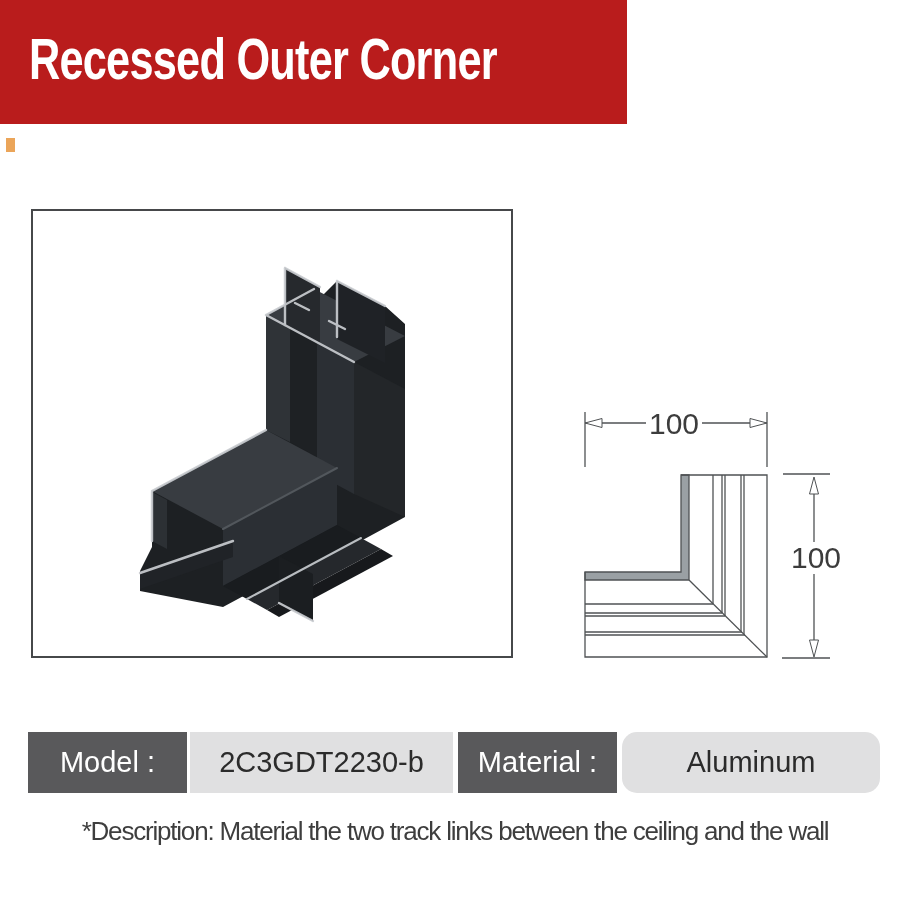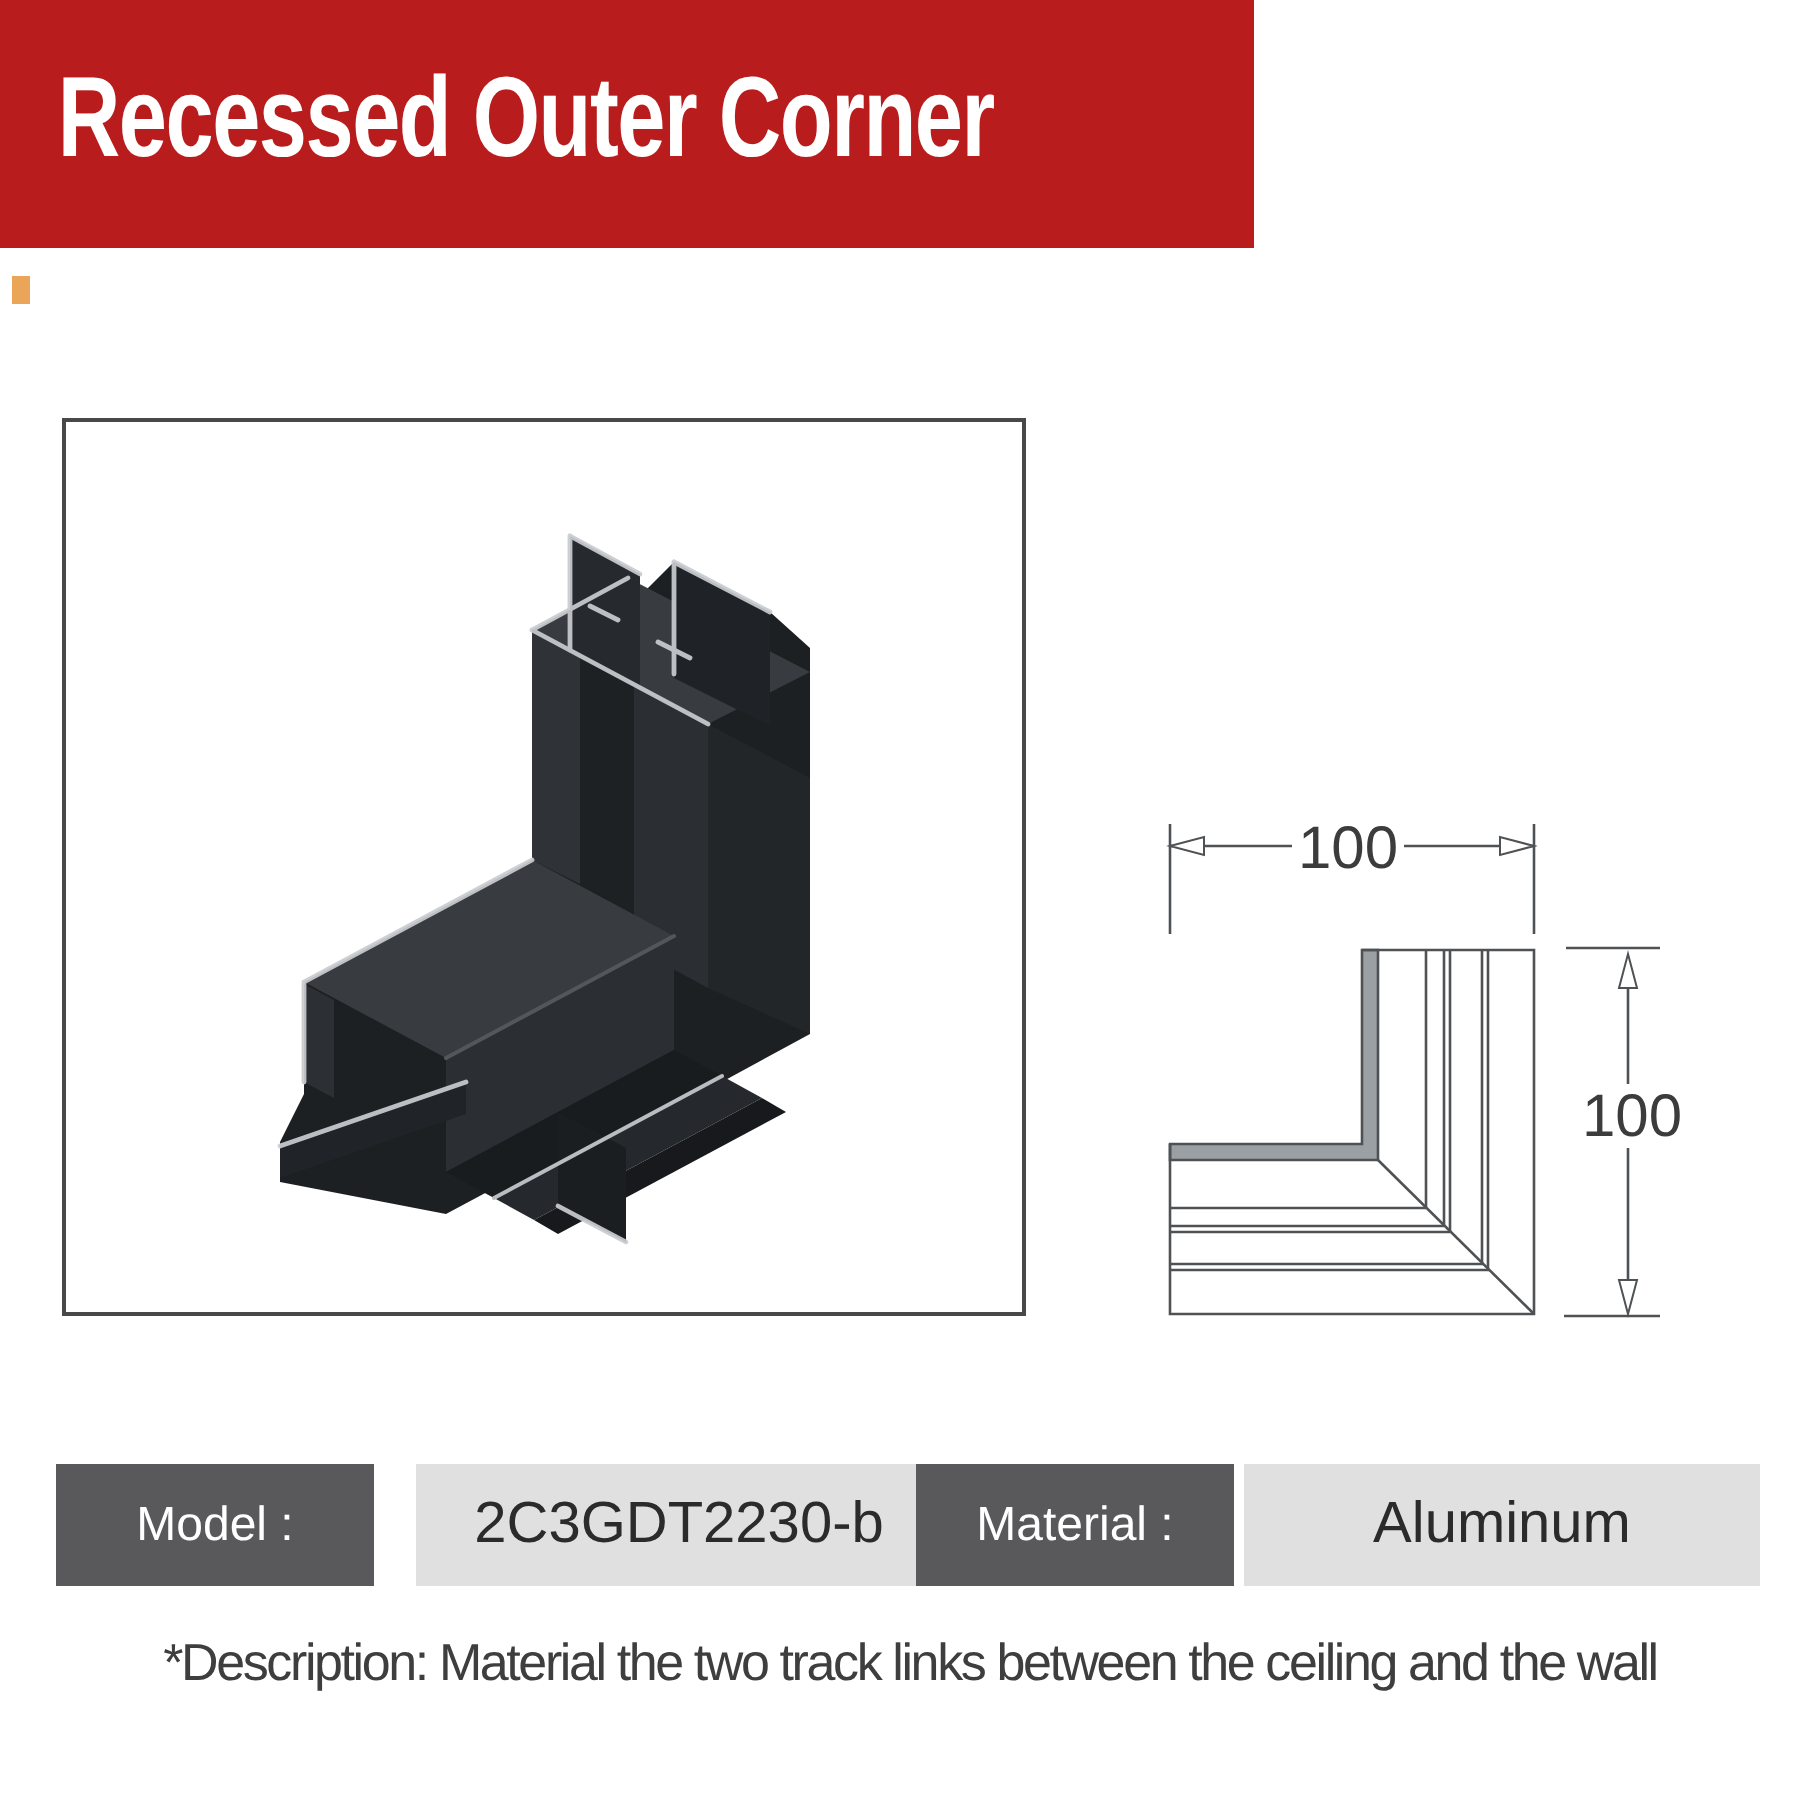--- a/index.html
+++ b/index.html
@@ -10,26 +10,26 @@
   #banner h1{margin:0;padding:0 0 0 38px;line-height:118px;font-size:57px;font-weight:700;
     color:#ffffff;letter-spacing:-1px;transform:scaleX(.76);transform-origin:left center;white-space:nowrap;}
   #accent{left:6px;top:138px;width:9px;height:14px;background:#E8953C;opacity:.85;}
   
   #frame{left:31px;top:209px;width:478px;height:445px;border:2px solid #46484a;background:#fff;}
   #frame svg{display:block;}
   
   #dim{left:540px;top:395px;width:350px;height:285px;}
   
   .spec{top:732px;height:61px;display:flex;align-items:center;justify-content:center;}
-  .spec-label{background:#59595B;color:#fff;font-size:24px;}
+  .spec-label{background:#59595B;color:#fff;font-size:29px;}
   .spec-value{background:#E0E0E1;color:#2b2b2b;font-size:29px;}
   #model-label{left:28px;width:159px;}
-  #model-value{left:190px;width:263px;margin-left:18px;}
+  #model-value{left:190px;width:263px;}
   #material-label{left:458px;width:159px;}
-  #material-value{left:622px;width:258px;}
+  #material-value{left:622px;width:258px;border-radius:15px;}
   
   #desc{left:0;top:806px;width:910px;height:50px;line-height:50px;text-align:center;
     color:#3e3e3e;font-size:26px;letter-spacing:-1.2px;white-space:nowrap;}
   .dimtext{font-size:30px;fill:#3c3c3c;}
 </style>
 </head>
 <body>
 
 <div id="banner" class="abs">
   <h1>Recessed Outer Corner</h1>

